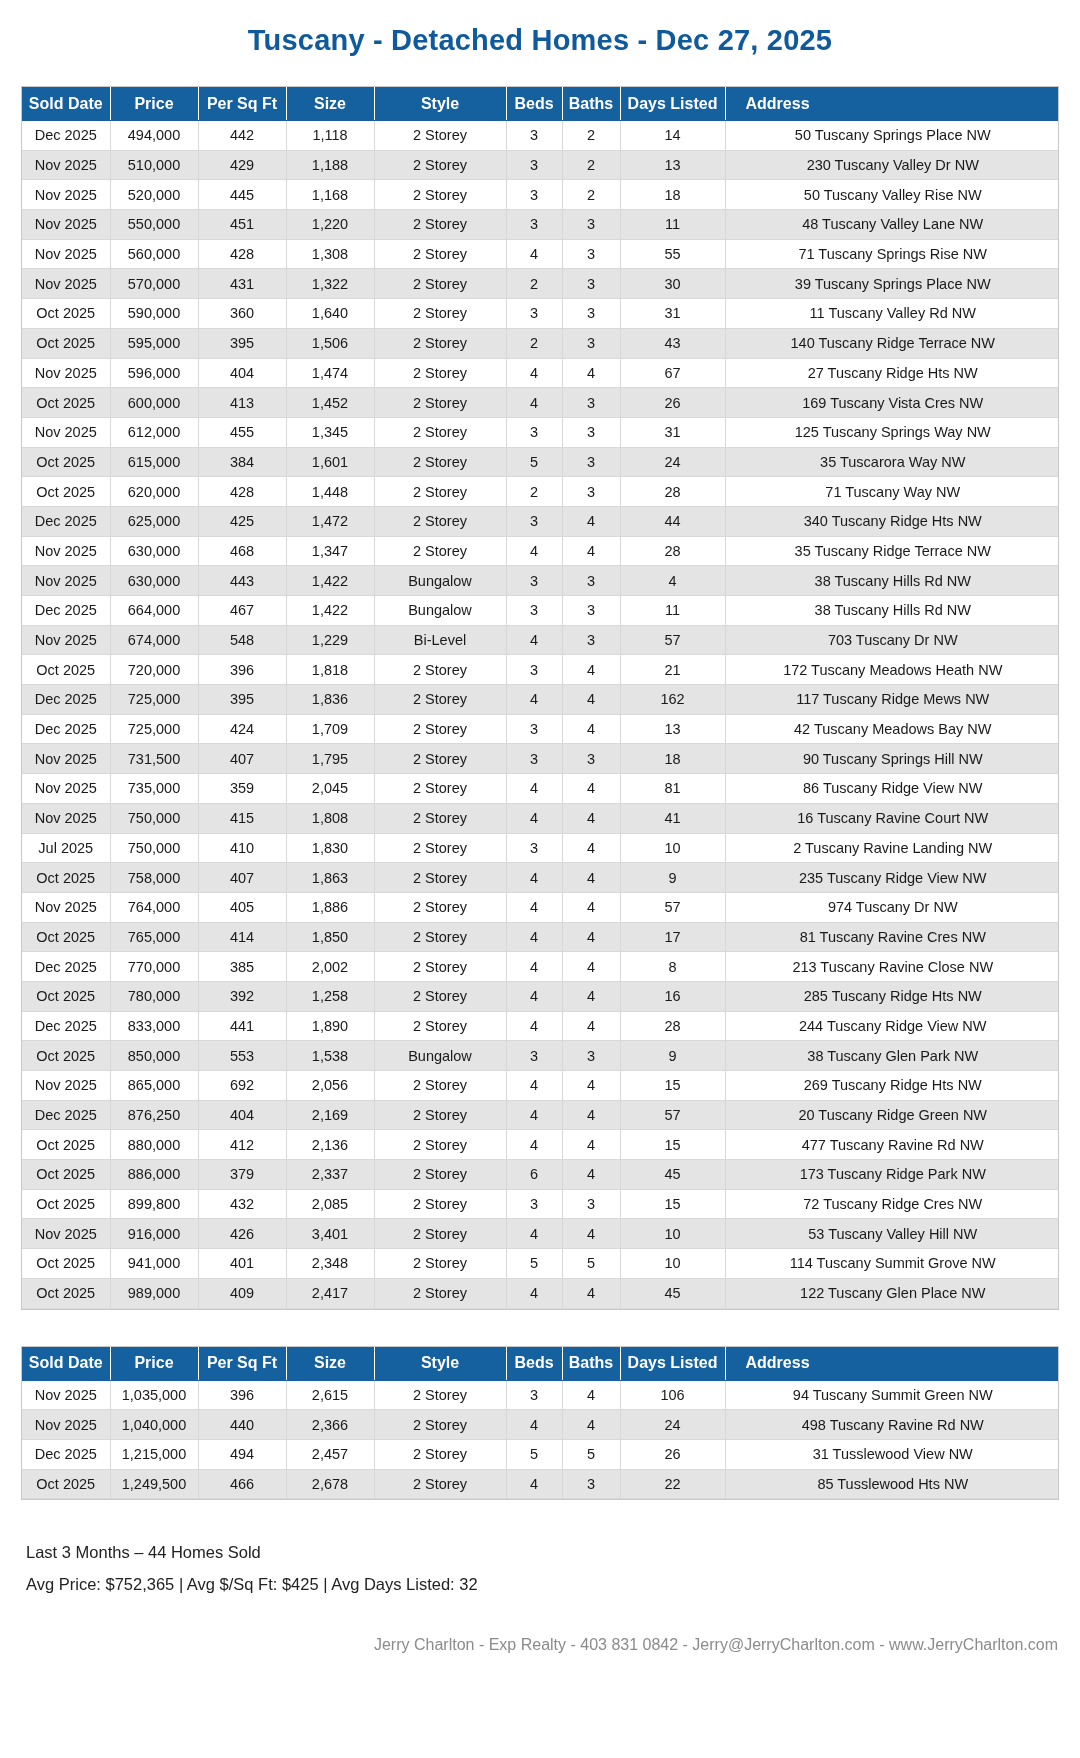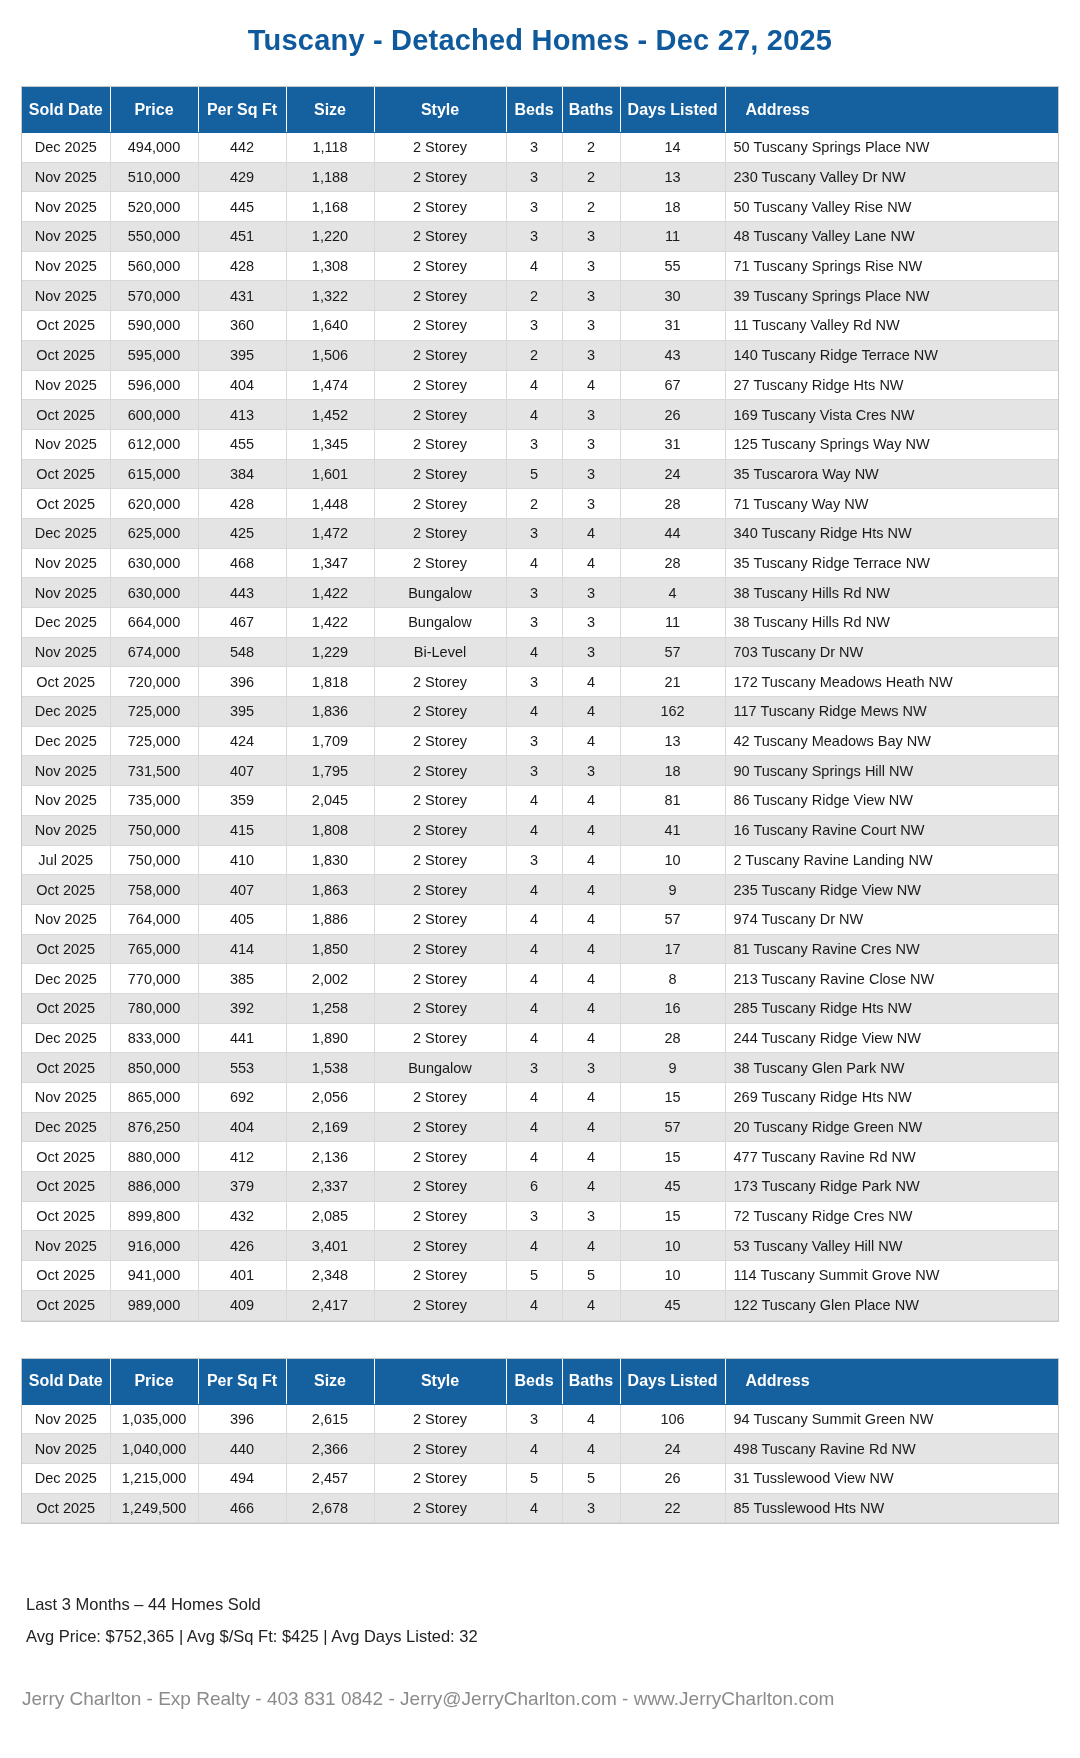--- a/index.html
+++ b/index.html
@@ -35,21 +35,21 @@
     table-layout: fixed;
     font-size: 14.5px;
     background: #ffffff;
     box-shadow: 0 0 0 1px #c9c9c9;
   }
   table.listing-table thead th {
     background: #15609e;
     color: #ffffff;
     font-weight: bold;
     font-size: 16px;
-    height: 45px;
+    height: 33px;
     padding: 0 6px;
     border-right: 1px solid #ffffff;
     border-bottom: 1px solid #15609e;
     white-space: nowrap;
   }
   table.listing-table thead th:last-child {
     border-right: none;
   }
   table.listing-table thead th.th-address {
     text-align: left;
@@ -60,21 +60,21 @@
     padding: 0 6px;
     text-align: center;
     border-right: 1px solid #d8d8d8;
     border-bottom: 1px solid #d8d8d8;
     white-space: nowrap;
     overflow: hidden;
     text-overflow: ellipsis;
   }
   table.listing-table tbody td:last-child {
     border-right: none;
-    text-align: left;
+    text-align: center;
     padding-left: 8px;
   }
   table.listing-table tbody tr:nth-child(even) td {
     background: #e4e4e4;
   }
   table.listing-table tbody tr:nth-child(odd) td {
     background: #ffffff;
   }
   
   col.c-date   { width: 88px; }
@@ -88,26 +88,25 @@
   col.c-addr   { width: auto; }
 
   .table-gap { height: 38px; }
 
   .summary {
     padding-top: 38px;
     padding-left: 4px;
     font-size: 16.5px;
     color: #222222;
     line-height: 1.9;
-    margin-top: 28px;
   }
   .footer {
-    text-align: left;
+    text-align: right;
     color: #8b8b8b;
-    font-size: 19px;
+    font-size: 16px;
     padding-top: 36px;
     padding-bottom: 18px;
   }
 </style>
 </head>
 <body>
 
 <div class="page">
 
   <h1 class="report-title">Tuscany - Detached Homes - Dec 27, 2025</h1>

